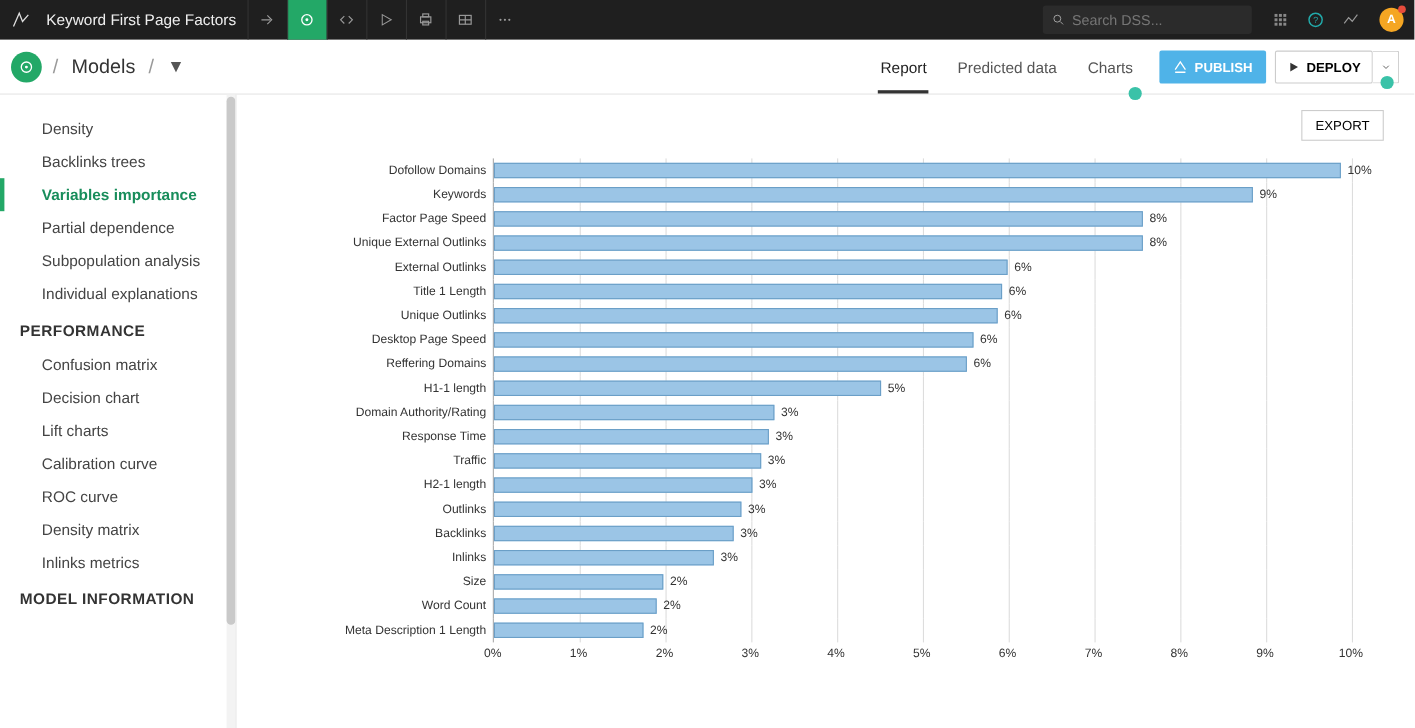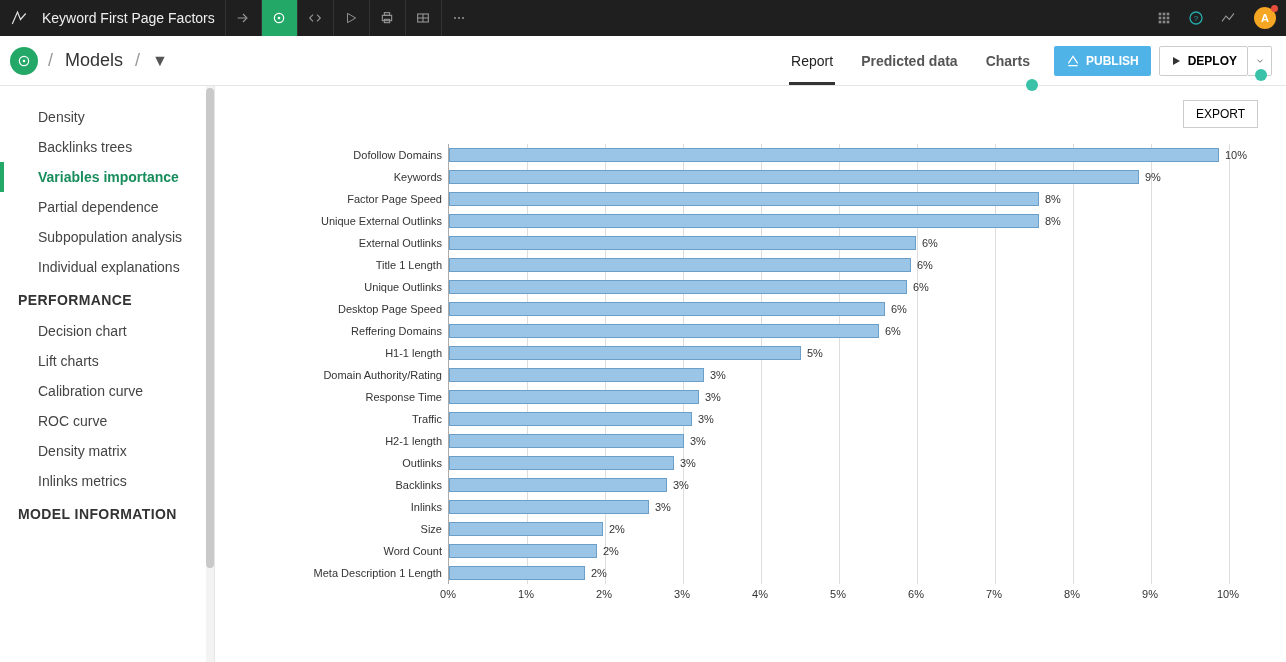--- a/index.html
+++ b/index.html
@@ -18,21 +18,21 @@
   .avatar { width:22px; height:22px; border-radius:50%; background:#f5a623; color:#fff; display:flex; align-items:center; justify-content:center; font-size:11px; font-weight:600; margin:0 10px; position:relative;}
   .avatar .dot { position:absolute; top:-2px; right:-2px; width:7px; height:7px; background:#e74c3c; border-radius:50%;}
 
   
   .subbar { height: 50px; border-bottom:1px solid #e5e5e5; display:flex; align-items:center; padding:0 10px;}
   .subbar .flow-icon { width:28px; height:28px; border-radius:50%; background:#23a867; display:flex; align-items:center; justify-content:center; margin-right:6px;}
   .subbar .crumb { color:#333; font-size:18px; padding:0 8px;}
   .subbar .crumb.sep { color:#999; padding:0 4px;}
   .subbar .chev { margin-left:8px; color:#555;}
   .subbar .spacer { flex:1;}
-  .subbar .tab { font-size:14px; color:#555; padding:0 14px; height:100%; display:flex; align-items:center; position:relative;font-weight:bold;}
+  .subbar .tab { font-size:14px; color:#555; padding:0 14px; height:100%; display:flex; align-items:center; position:relative;}
   .subbar .tab.active { color:#222; font-weight:500;}
   .subbar .tab.active::after { content:""; position:absolute; bottom:0; left:12px; right:12px; height:3px; background:#333;}
   .subbar .tab.marked::before { content:""; position:absolute; bottom:-6px; right:6px; width:12px; height:12px; background:#3ac2a8; border-radius:50%;}
   .btn-publish { background:#4fb3e8; color:#fff; border:none; height:30px; padding:0 12px; display:flex; align-items:center; font-size:12px; font-weight:600; margin-left:10px; border-radius:2px;}
   .btn-publish svg { margin-right:6px;}
   .btn-deploy { background:#fff; border:1px solid #ccc; height:30px; padding:0 10px; display:flex; align-items:center; font-size:12px; font-weight:600; margin-left:8px; border-radius:2px; position:relative;}
   .btn-deploy svg { margin-right:6px;}
   .deploy-chev { border:1px solid #ccc; border-left:none; height:30px; width:24px; display:flex; align-items:center; justify-content:center; background:#fff; border-radius:0 2px 2px 0; margin-right:4px; position:relative;}
   .deploy-chev::after{content:""; position:absolute; width:12px; height:12px; background:#3ac2a8; border-radius:50%; bottom:-6px; right:4px;}
 
@@ -111,20 +111,27 @@
       </svg>
     </span>
   <span class="tool">
       <svg width="16" height="16" viewBox="0 0 24 24">
         <circle cx="6" cy="12" r="1.5" fill="#999"></circle>
         <circle cx="12" cy="12" r="1.5" fill="#999"></circle>
         <circle cx="18" cy="12" r="1.5" fill="#999"></circle>
       </svg>
     </span>
   <span class="spacer"></span>
+  <div class="search">
+    <svg width="14" height="14" viewBox="0 0 24 24">
+        <circle cx="10" cy="10" r="6" class="ico" style="stroke:#aaa"></circle>
+        <path d="M15 15 L20 20" class="ico" style="stroke:#aaa"></path>
+      </svg>
+    <input placeholder="Search DSS..." style="">
+  </div>
   <span class="ricon">
       <svg width="16" height="16" viewBox="0 0 24 24">
         <rect x="4" y="4" width="4" height="4" fill="#888"></rect>
         <rect x="10" y="4" width="4" height="4" fill="#888"></rect>
         <rect x="16" y="4" width="4" height="4" fill="#888"></rect>
         <rect x="4" y="10" width="4" height="4" fill="#888"></rect>
         <rect x="10" y="10" width="4" height="4" fill="#888"></rect>
         <rect x="16" y="10" width="4" height="4" fill="#888"></rect>
         <rect x="4" y="16" width="4" height="4" fill="#888"></rect>
         <rect x="10" y="16" width="4" height="4" fill="#888"></rect>
@@ -184,20 +191,21 @@
 
 <div class="main">
   <div class="sidebar">
     <div class="side-item">Density</div>
     <div class="side-item">Backlinks trees</div>
     <div class="side-item active">Variables importance</div>
     <div class="side-item">Partial dependence</div>
     <div class="side-item">Subpopulation analysis</div>
     <div class="side-item">Individual explanations</div>
     <div class="side-header">PERFORMANCE</div>
+    <div class="side-item">Confusion matrix</div>
     <div class="side-item">Decision chart</div>
     <div class="side-item">Lift charts</div>
     <div class="side-item">Calibration curve</div>
     <div class="side-item">ROC curve</div>
     <div class="side-item">Density matrix</div>
     <div class="side-item">Inlinks metrics</div>
     <div class="side-header">MODEL INFORMATION</div>
     <div class="side-scroll">
         <div class="thumb"></div>
       </div>

